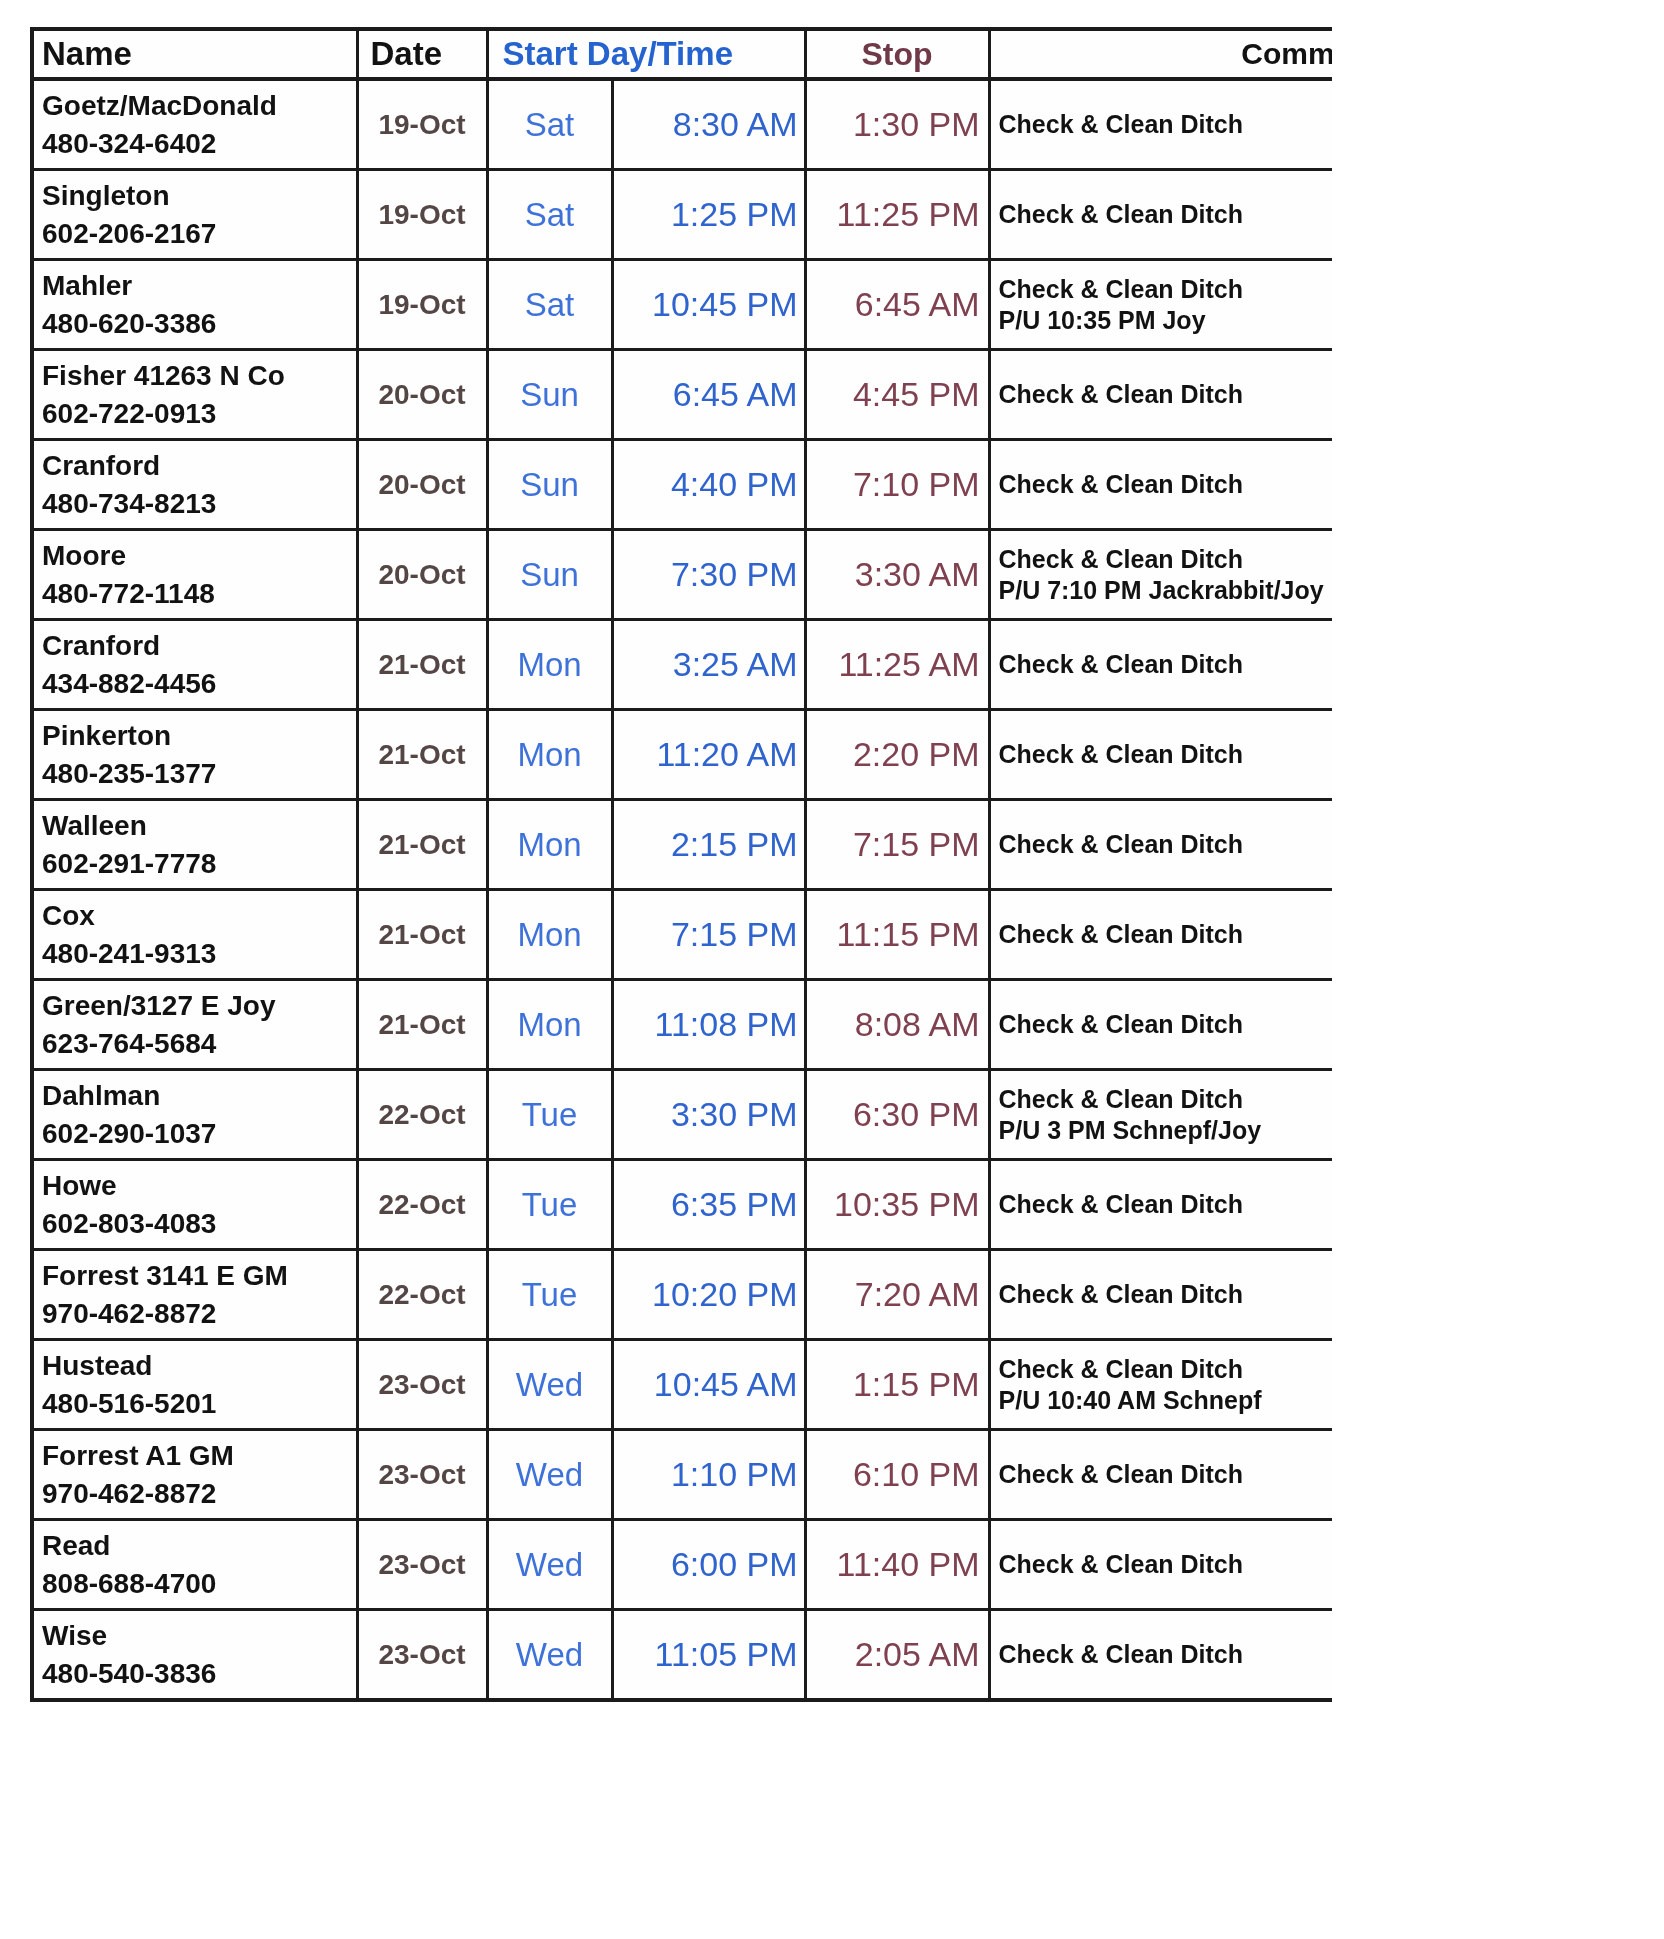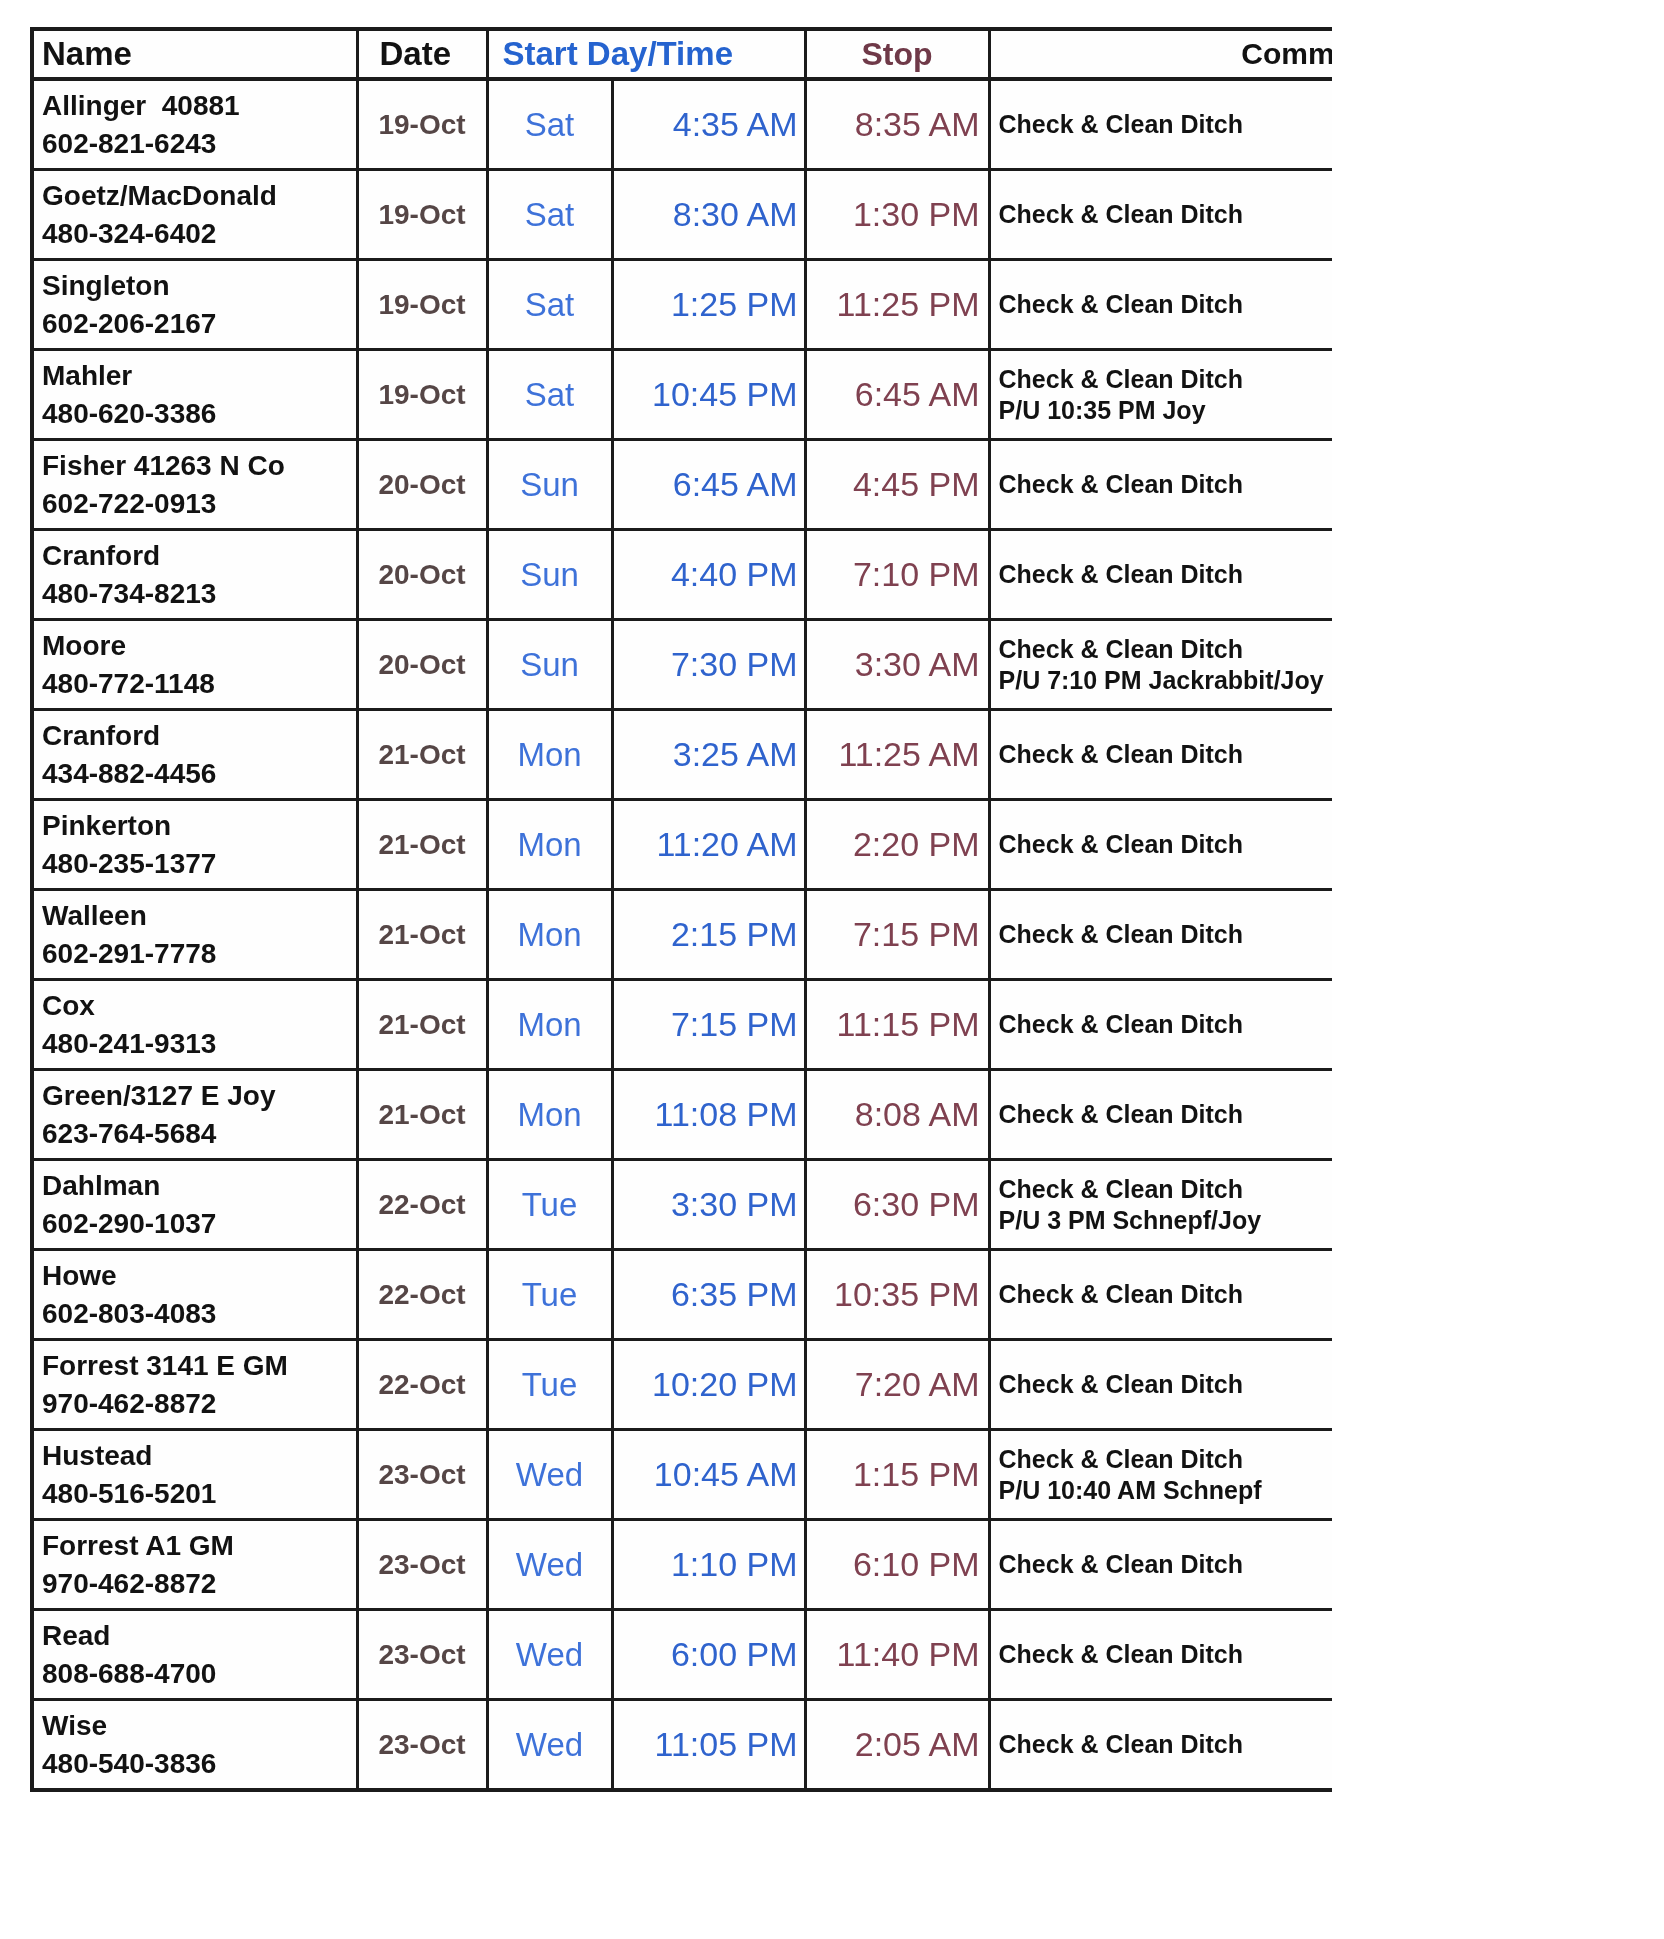--- a/index.html
+++ b/index.html
@@ -30,21 +30,21 @@
     overflow: hidden;
   }
   thead th { height: 44px; border-bottom-width: 4px; }
   tbody td { height: 85px; }
 
   th.h-name {
     text-align: left; padding-left: 8px;
     font-size: 33px; font-weight: bold; color: var(--text-black, #121212);
   }
   th.h-date {
-    text-align: left; padding-left: 21px;
+    text-align: left; padding-left: 12px;
     font-size: 33px; font-weight: bold; color: var(--text-black, #121212);
   }
   th.h-start {
     text-align: left; padding-left: 14px;
     font-size: 33px; font-weight: bold; color: var(--start-blue, #2563cf); margin-top: 32px;
   }
   th.h-stop {
     text-align: center;
     font-size: 32px; font-weight: bold; color: var(--stop-header-maroon, #6f3948);
   }
@@ -97,34 +97,20 @@
     <thead>
       <tr>
         <th class="h-name">Name</th>
         <th class="h-date">Date</th>
         <th class="h-start" colspan="2">Start Day/Time</th>
         <th class="h-stop">Stop</th>
         <th class="h-comments">Comments</th>
       </tr>
     </thead>
     <tbody>
-  <tr>
-    <td class="c-name">
-      <div class="name-line">Allinger  40881</div>
-      <div class="name-line">602-821-6243</div>
-    </td>
-    <td class="c-date">19-Oct</td>
-    <td class="c-day">Sat</td>
-    <td class="c-start">4:35 AM</td>
-    <td class="c-stop">8:35 AM</td>
-    <td class="c-comments">
-      <div class="comment-line">Check &amp; Clean Ditch</div>
-
-    </td>
-  </tr>
 
   <tr>
     <td class="c-name">
       <div class="name-line">Goetz/MacDonald</div>
       <div class="name-line">480-324-6402</div>
     </td>
     <td class="c-date">19-Oct</td>
     <td class="c-day">Sat</td>
     <td class="c-start">8:30 AM</td>
     <td class="c-stop">1:30 PM</td>

